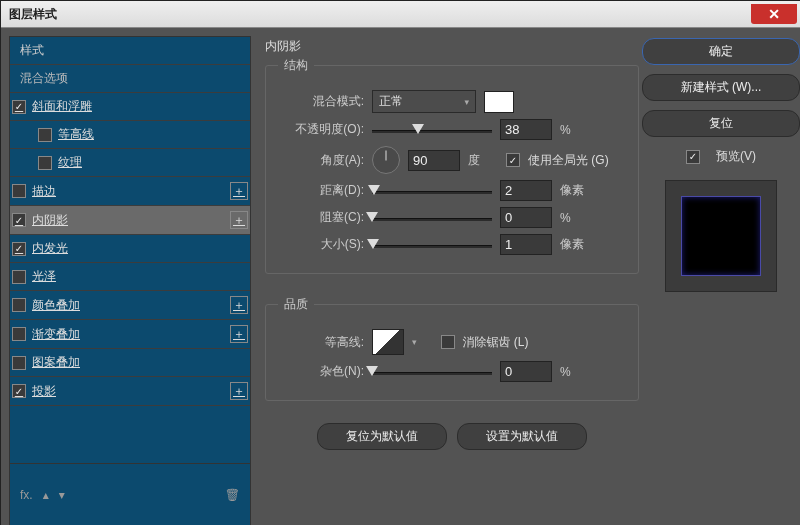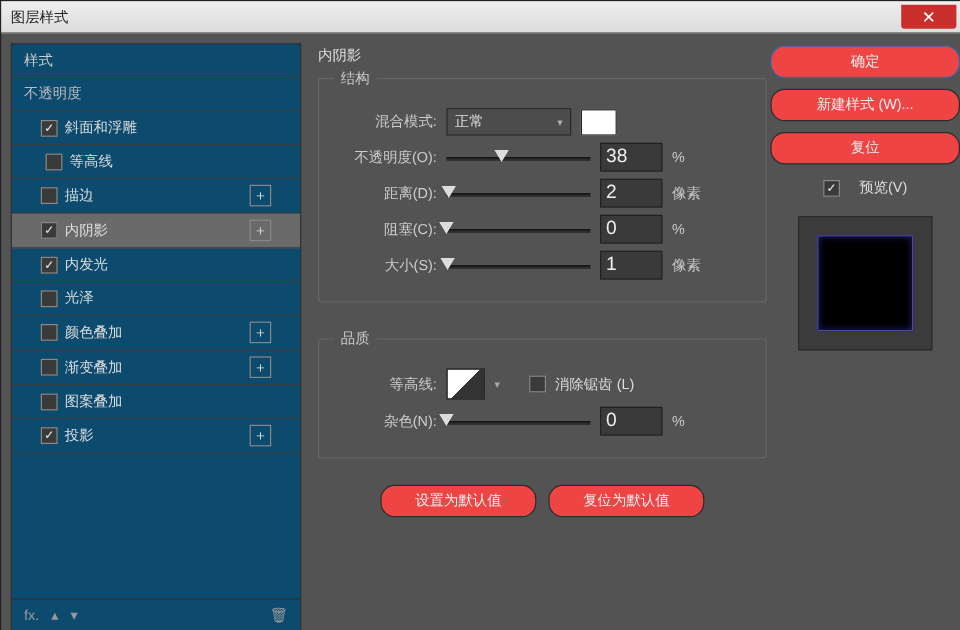--- a/index.html
+++ b/index.html
@@ -1,79 +1,83 @@
 <!DOCTYPE html>
 <html><head>
 <meta charset="utf-8">
 <style>
   html,body{margin:0;padding:0;font-family:"Microsoft YaHei",Arial,sans-serif;font-size:12px;color:#ddd;background:#bcc8d2;}
   .window{width:800px;height:525px;background:#535353;border:1px solid #222;box-shadow:0 0 6px rgba(0,0,0,.5);position:relative;}
-  .titlebar{height:26px;background:linear-gradient(#efefef,#dcdcdc);display:flex;align-items:center;border-bottom:1px solid #888;}
+  .titlebar{height:26px;background:linear-gradient(#efefef,#dcdcdc);display:flex;align-items:center;border-bottom:1px solid #888;font-weight:bold;}
   .titlebar .title{color:#222;padding-left:8px;}
   .closebtn{margin-left:auto;width:46px;height:20px;background:#c9302c;color:#fff;display:flex;align-items:center;justify-content:center;font-size:14px;border-radius:0 0 3px 3px;margin-right:4px;}
   .body{display:flex;height:calc(100% - 26px);}  
   .sidebar{width:240px;background:#0c4a6e;margin:8px 0 0 8px;border:1px solid #333;position:relative;}
   .side-title,.side-sub{padding:5px 10px;border-bottom:1px solid #3c3c3c;color:#ccc;}
   .side-sub{color:#bbb;}
-  .item{display:flex;align-items:center;padding:5px 24px;border-bottom:1px solid #3c3c3c;gap:6px;color:#ddd;}
+  .item{display:flex;align-items:center;padding:5px 2px;border-bottom:1px solid #3c3c3c;gap:6px;color:#ddd;text-decoration:underline;}
   .item.indent{padding-left:28px;}
   .item.sel{background:#6a6a6a;}
   .cb{width:12px;height:12px;border:1px solid #888;background:#3a3a3a;display:inline-flex;align-items:center;justify-content:center;font-size:10px;color:#eee;flex-shrink:0;}
   .cb.on::after{content:"✓";}
   .plus{margin-left:auto;width:16px;height:16px;border:1px solid #888;display:flex;align-items:center;justify-content:center;font-size:12px;}
-  .side-footer{position:absolute;bottom:0;left:0;right:0;display:flex;align-items:center;padding:6px 10px;border-top:1px solid #333;color:#999;}
+  .side-footer{position:absolute;bottom:0;left:0;right:0;display:flex;align-items:center;padding:24px 10px;border-top:1px solid #333;color:#999;}
   .side-footer .sp{margin-right:10px;}
   .trash{margin-left:auto;}
   .main{flex:1;padding:10px 10px 8px 14px;}
   .main-title{color:#ddd;margin-bottom:2px;}
   fieldset{border:1px solid #666;border-radius:3px;margin:0 0 22px 0;padding:10px 12px 12px 12px;}
   legend{color:#ccc;padding:0 6px;}
   .row{display:flex;align-items:center;margin:6px 0;gap:8px;}
   .lbl{width:86px;text-align:right;color:#ccc;}
   .select{background:#4c4c4c;border:1px solid #2a2a2a;padding:2px 6px;width:90px;display:flex;align-items:center;justify-content:space-between;}
   .chev{font-size:9px;color:#aaa;}
   .swatch{width:28px;height:20px;background:#fff;border:1px solid #222;}
   .slider{position:relative;width:120px;height:14px;}
   .slider .track{position:absolute;top:7px;left:0;right:0;height:2px;background:#2b2b2b;border-top:1px solid #111;}
   .slider .thumb{position:absolute;top:1px;width:0;height:0;border-left:6px solid transparent;border-right:6px solid transparent;border-top:10px solid #ddd;transform:translateX(-6px);}
-  .numbox{width:42px;background:#3a3a3a;border:1px solid #222;color:#eee;padding:2px 4px;font-family:inherit;font-size:16px;text-align:left;}
+  .numbox{width:42px;background:#3a3a3a;border:1px solid #222;color:#eee;padding:2px 4px;font-family:inherit;font-size:13px;text-align:left;}
   .unit{color:#ccc;width:30px;}
   .angle{width:26px;height:26px;border:1px solid #777;border-radius:50%;position:relative;background:#4a4a4a;}
   .angle .needle{position:absolute;left:50%;top:50%;width:10px;height:1px;background:#ddd;transform-origin:left center;transform:rotate(-90deg);}
   .contour{width:30px;height:24px;background:linear-gradient(135deg,#fff 0%,#fff 50%,#333 50%,#333 100%);border:1px solid #222;}
   .btnrow{display:flex;gap:10px;justify-content:center;margin-top:6px;}
-  .btn{background:#ef4444;border:1px solid #2c2c2c;border-radius:12px;padding:4px 18px;color:#eee;text-align:center;min-width:92px;}
+  .btn{background:#404040;border:1px solid #2c2c2c;border-radius:12px;padding:4px 18px;color:#eee;text-align:center;min-width:92px;}
   .right{width:140px;padding:10px 10px 8px 2px;display:flex;flex-direction:column;align-items:center;gap:9px;}
   .right .btn{width:120px;}
   .preview-row{display:flex;align-items:center;gap:16px;color:#ddd;margin-top:2px;}
   .preview{width:110px;height:110px;background:#3b3b3b;border:1px solid #2a2a2a;display:flex;align-items:center;justify-content:center;margin-top:6px;}
   .preview .inner{width:78px;height:78px;background:#000;border:1px solid #4a4aa8;box-shadow:inset 0 0 6px rgba(50,50,200,.6);}
 </style>
 </head>
 <body>
 
 <div class="window">
   <div class="titlebar">
     <span class="title">图层样式</span>
     <div class="closebtn">
       <span>✕</span>
     </div>
   </div>
   <div class="body">
     <div class="sidebar">
       <div class="side-title">样式</div>
-      <div class="side-sub">不透明度</div>
+      <div class="side-sub">混合选项</div>
       <div id="items">
           <div class="item">
             <span class="cb on"></span>
             <span>斜面和浮雕</span>
           </div>
           <div class="item indent">
             <span class="cb"></span>
             <span>等高线</span>
+          </div>
+          <div class="item indent">
+            <span class="cb"></span>
+            <span>纹理</span>
           </div>
           <div class="item">
             <span class="cb"></span>
             <span>描边</span>
             <span class="plus">＋</span>
           </div>
           <div class="item sel">
             <span class="cb on"></span>
             <span>内阴影</span>
             <span class="plus">＋</span>
@@ -132,20 +136,30 @@
         <div class="row">
           <span class="lbl">不透明度(O):</span>
           <div class="slider">
               <div class="track"></div>
               <div class="thumb" style="left:38%"></div>
             </div>
           <input class="numbox" value="38" style="">
           <span class="unit">%</span>
         </div>
 
+        <div class="row">
+          <span class="lbl">角度(A):</span>
+          <div class="angle">
+              <div class="needle"></div>
+            </div>
+          <input class="numbox" value="90" style="">
+          <span class="unit">度</span>
+          <span class="cb on"></span>
+          <span>使用全局光 (G)</span>
+        </div>
 
         <div class="row">
           <span class="lbl">距离(D):</span>
           <div class="slider">
               <div class="track"></div>
               <div class="thumb" style="left:2%"></div>
             </div>
           <input class="numbox" value="2" style="">
           <span class="unit">像素</span>
         </div>
@@ -188,22 +202,22 @@
           <div class="slider">
               <div class="track"></div>
               <div class="thumb" style="left:0%"></div>
             </div>
           <input class="numbox" value="0" style="">
           <span class="unit">%</span>
         </div>
       </fieldset>
 
       <div class="btnrow">
+        <div class="btn">复位为默认值</div>
         <div class="btn">设置为默认值</div>
-        <div class="btn">复位为默认值</div>
       </div>
     </div>
 
     <div class="right">
       <div class="btn" style="border-color:#3a66b0">确定</div>
       <div class="btn">新建样式 (W)...</div>
       <div class="btn">复位</div>
       <div class="preview-row">
         <span class="cb on"></span>
         <span>预览(V)</span>

